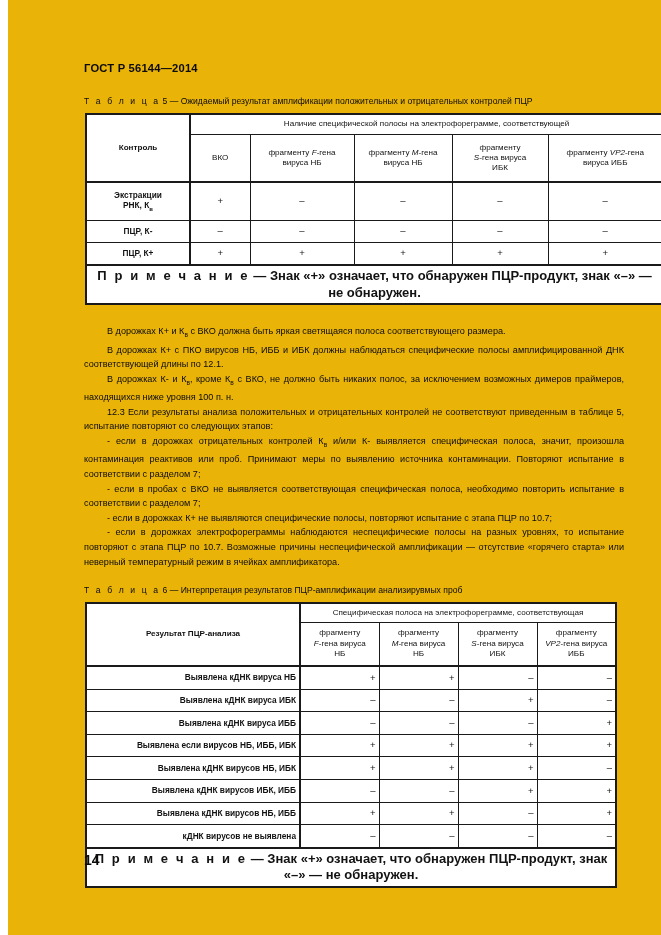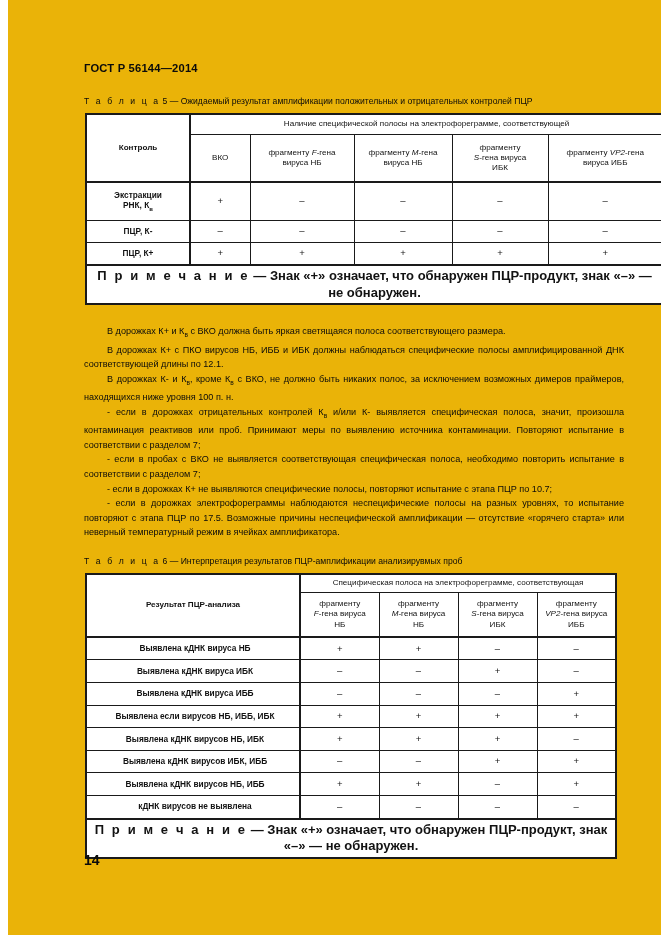--- a/index.html
+++ b/index.html
@@ -137,21 +137,21 @@
   
   .t6-wrap {
     margin-top: 16px;
   }
   #table6 {
     width: 530px;
     margin: 0 0 0 1px;
   }
   #table6 .c-res { width: 214px; }
   #table6 .c-d   { width: 79px; }
-  #table6 .row-std td { height: 17.6px; }
+  #table6 .row-std td { height: 17.6px; text-align: right; }
   #table6 .hdr-stub-cell { height: 57px; }
   #table6 .t-left { padding-left: 7px; }
 
   
   .page-number {
     position: absolute;
     left: 76px;
     top: 852px;
     font-size: 14px;
     font-weight: bold;
@@ -227,24 +227,25 @@
             <span>— Знак «+» означает, что обнаружен ПЦР-продукт, знак «–» — не обнаружен.</span>
           </td>
         </tr>
       </tbody>
     </table>
 
     <div class="body-text">
       <p>В дорожках К+ и К<sub>в</sub> с ВКО должна быть яркая светящаяся полоса соответствующего размера.</p>
       <p>В дорожках К+ с ПКО вирусов НБ, ИББ и ИБК должны наблюдаться специфические полосы амплифицированной ДНК соответствующей длины по 12.1.</p>
       <p>В дорожках К- и К<sub>в</sub>, кроме К<sub>в</sub> с ВКО, не должно быть никаких полос, за исключением возможных димеров праймеров, находящихся ниже уровня 100 п. н.</p>
+      <p>12.3 Если результаты анализа положительных и отрицательных контролей не соответствуют приведенным в таблице 5, испытание повторяют со следующих этапов:</p>
       <p class="dash">- если в дорожках отрицательных контролей К<sub>в</sub> и/или К- выявляется специфическая полоса, значит, произошла контаминация реактивов или проб. Принимают меры по выявлению источника контаминации. Повторяют испытание в соответствии с разделом 7;</p>
       <p class="dash">- если в пробах с ВКО не выявляется соответствующая специфическая полоса, необходимо повторить испытание в соответствии с разделом 7;</p>
       <p class="dash">- если в дорожках К+ не выявляются специфические полосы, повторяют испытание с этапа ПЦР по 10.7;</p>
-      <p class="dash">- если в дорожках электрофореграммы наблюдаются неспецифические полосы на разных уровнях, то испытание повторяют с этапа ПЦР по 17.5. Возможные причины неспецифической амплификации — отсутствие «горячего старта» или неверный температурный режим в ячейках амплификатора.</p>
+      <p class="dash">- если в дорожках электрофореграммы наблюдаются неспецифические полосы на разных уровнях, то испытание повторяют с этапа ПЦР по 10.7. Возможные причины неспецифической амплификации — отсутствие «горячего старта» или неверный температурный режим в ячейках амплификатора.</p>
     </div>
 
     <div class="t6-wrap">
       <div class="table-caption">
         <span class="sp">Т а б л и ц а</span>
         <span>6</span>
         <span>— Интерпретация результатов ПЦР-амплификации анализирувмых проб</span>
       </div>
 
       <table class="gost" id="table6">

